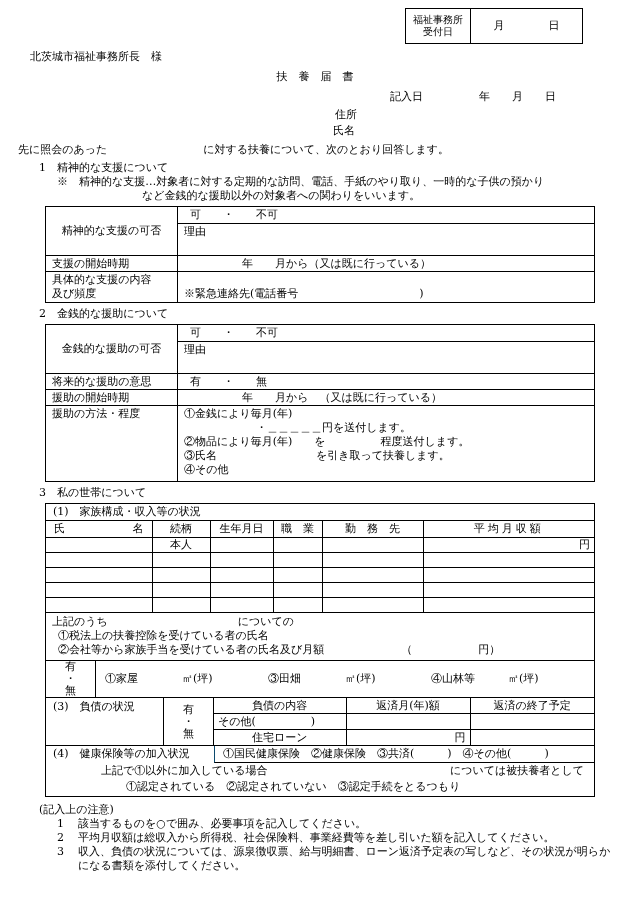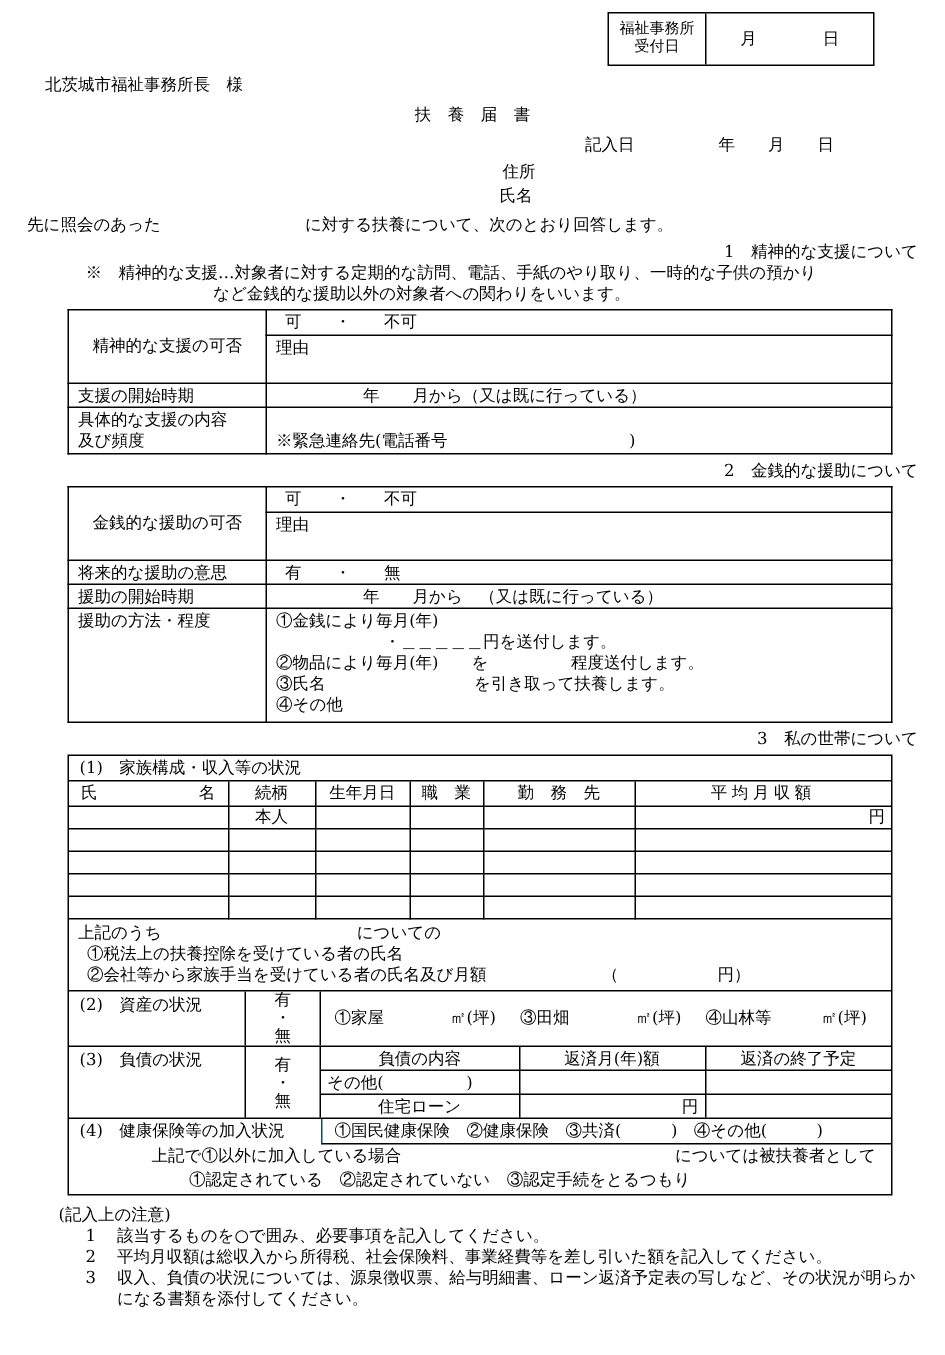--- a/index.html
+++ b/index.html
@@ -15,21 +15,21 @@
   .reception .rval{flex:1;display:flex;align-items:center;justify-content:center;}
   .addressee{margin:42px 0 0 12px;}
   .title{text-align:center;margin-top:6px;font-size:11px;}
   .entry{margin:6px 0 0 372px;}
   .entry .eval{margin-left:56px;}
   .addr{margin:4px 0 0 317px;}
   .nameln{margin:2px 0 0 315px;}
   .intro{margin-top:5px;display:flex;}
   .intro .gap{width:96px;flex:none;}
 
-  .sh{margin:4px 0 0 21px;text-align:right;}
+  .sh{margin:4px 0 0 21px;}
   .note1{margin-left:39px;}
   .note2{margin-left:124px;}
 
   
   table.frm{border-collapse:collapse;margin:3px 0 0 27px;width:550px;table-layout:fixed;}
   table.frm td{border:1px solid #000;padding:0 6px;vertical-align:middle;line-height:14px;}
   table.frm td.opt{padding-left:12px;}
   table.frm td.rsn{vertical-align:top;padding-top:1px;}
   table.frm td.ind{padding-left:64px;}
   table.frm td.btm{vertical-align:bottom;padding-bottom:1px;}
@@ -243,21 +243,20 @@
       <div class="l1">
         <span>上記のうち</span>
         <span class="g"></span>
         <span>についての</span>
       </div>
       <div class="l2">①税法上の扶養控除を受けている者の氏名</div>
       <div class="l3">②会社等から家族手当を受けている者の氏名及び月額　　　　　　　（　　　　　　円）</div>
     </div>
 
     <div class="rowflex">
-      <div class="blbl">(2)　資産の状況</div>
       <div class="byn prel">有
 ・
 無</div>
       <div class="agrid">
         <div>①家屋　　　　㎡(坪)</div>
         <div>③田畑　　　　㎡(坪)</div>
         <div>④山林等　　　㎡(坪)</div>
       </div>
     </div>
 

